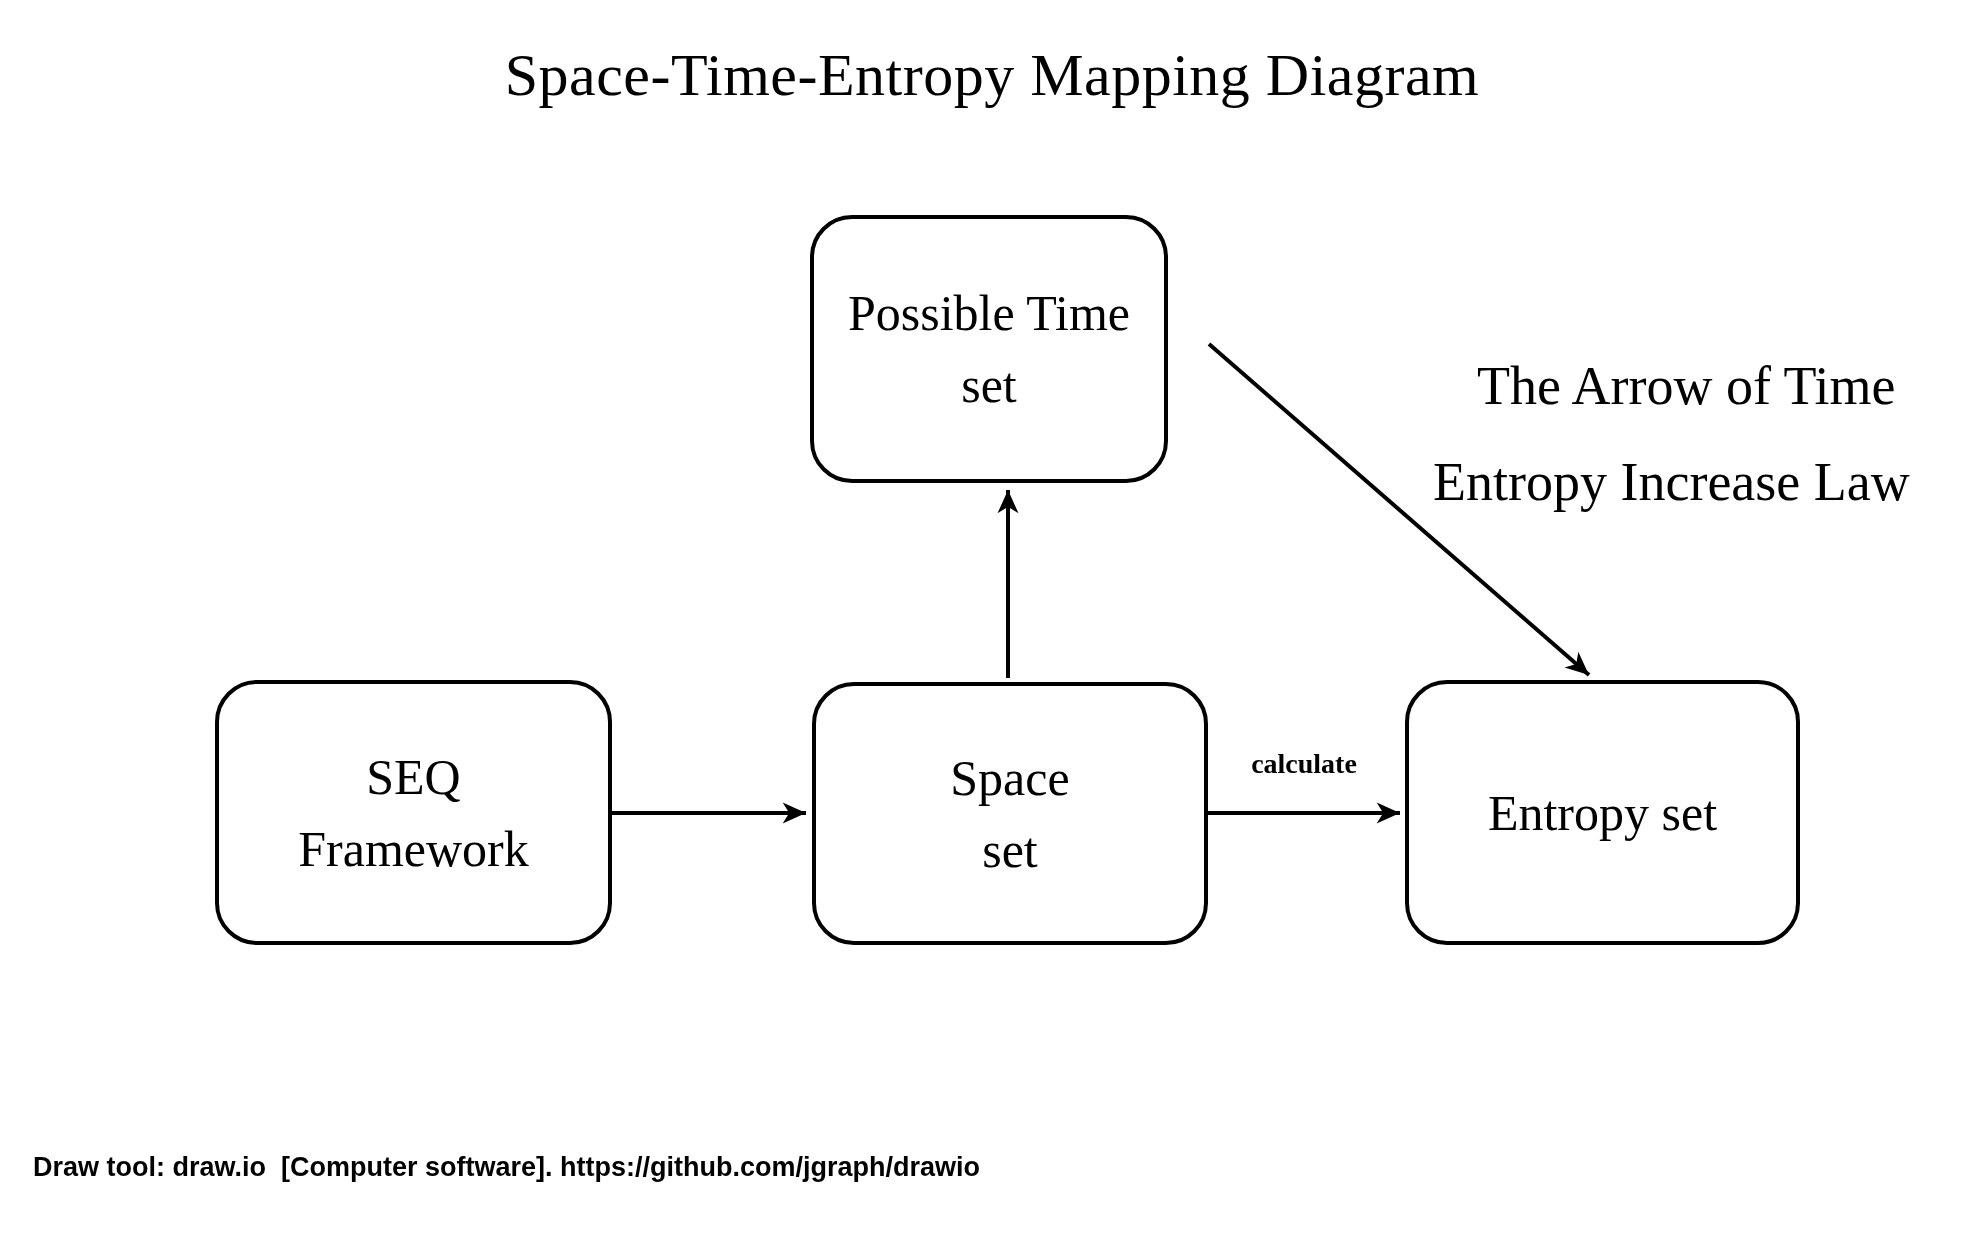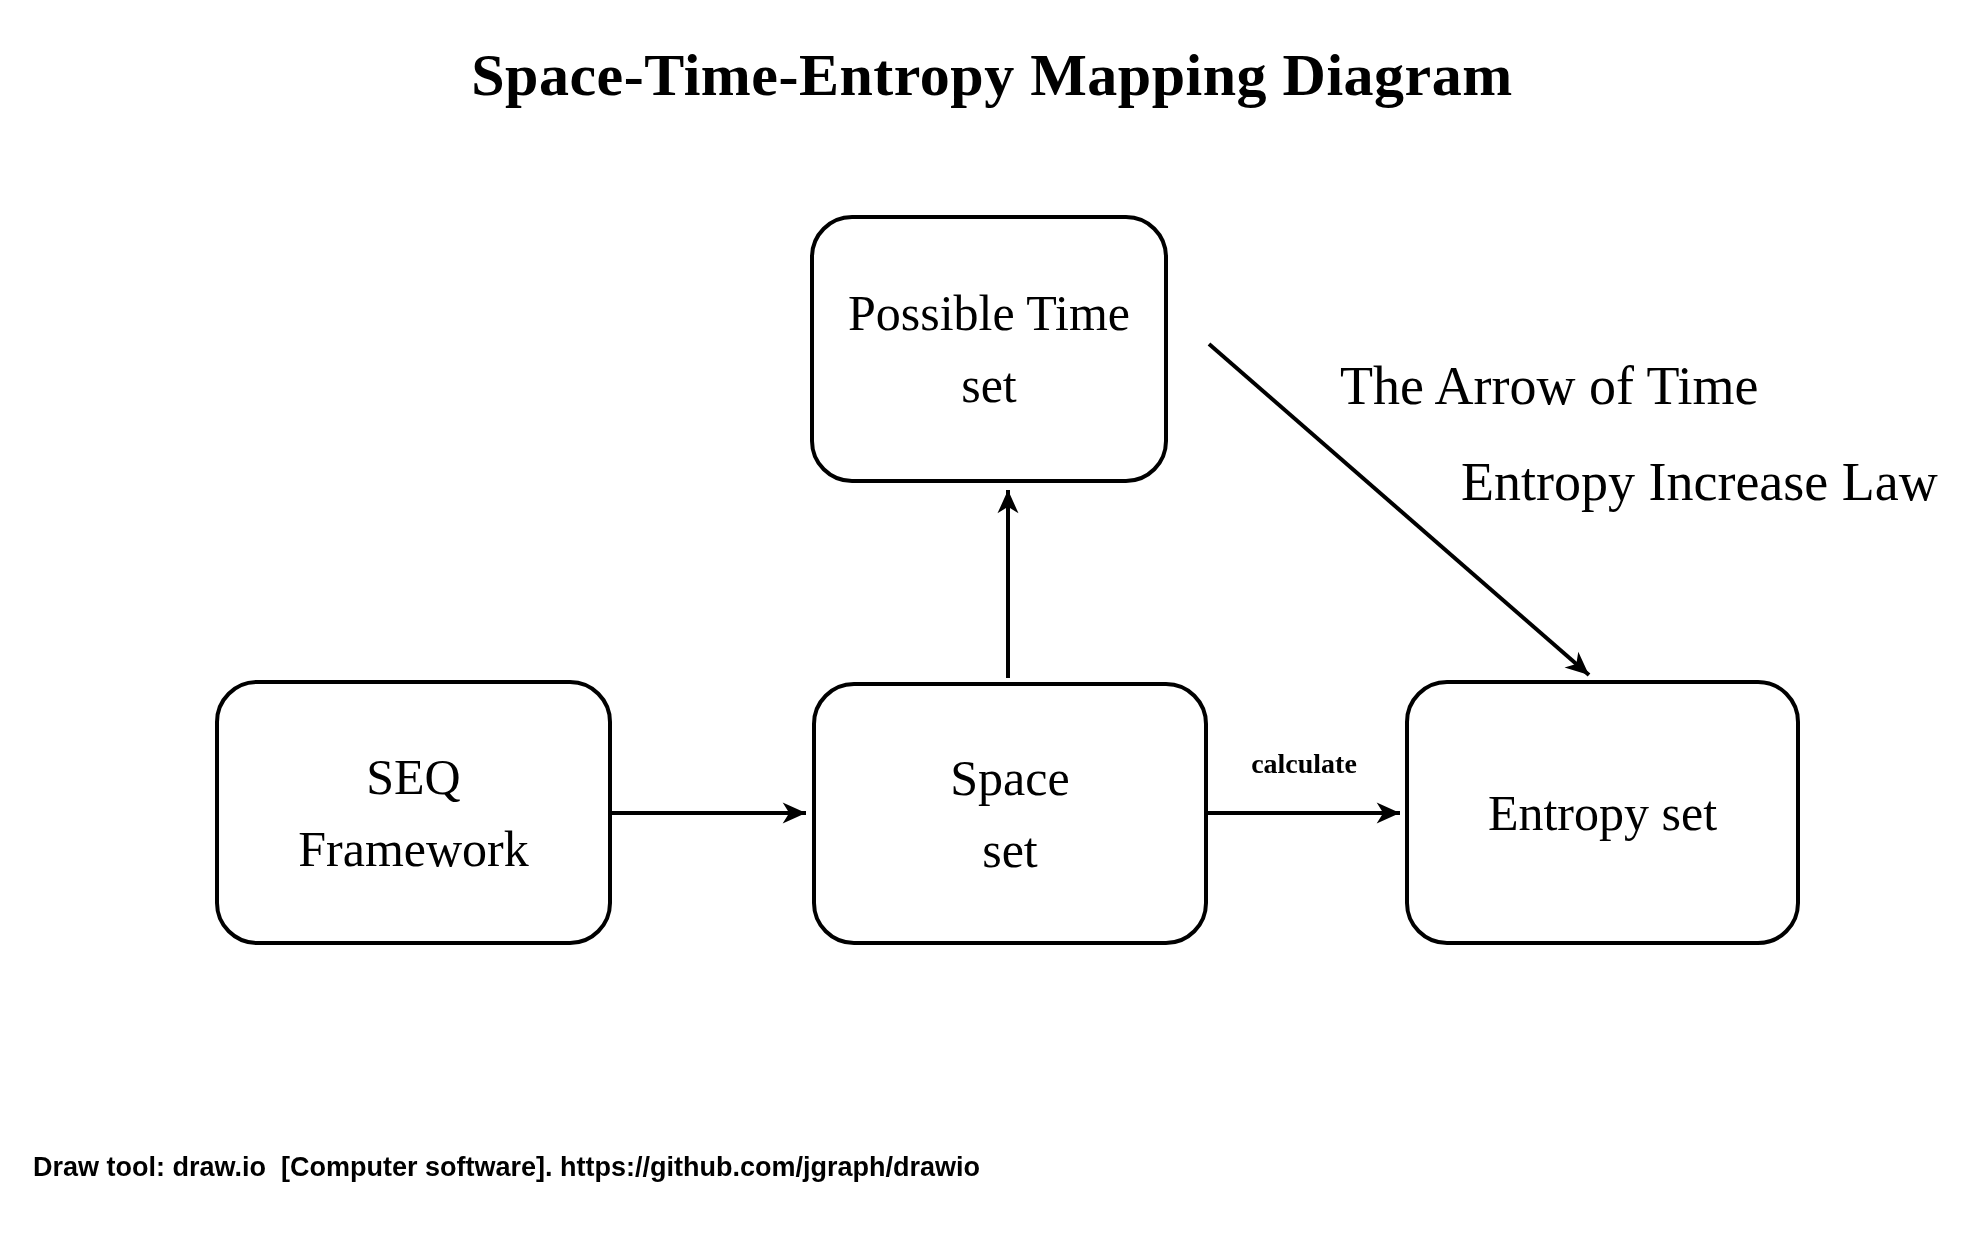--- a/index.html
+++ b/index.html
@@ -17,21 +17,21 @@
     left: 0; top: 0;
     width: 1984px; height: 1233px;
     pointer-events: none;
   }
   .diagram-title {
     position: absolute;
     left: 0; top: 40px;
     width: 100%;
     text-align: center;
     font-family: "Liberation Serif", serif;
-    font-weight: bold;
+    font-weight: normal;
     font-size: 60px;
     line-height: 70px;
     letter-spacing: 0.5px;
   }
   .node {
     position: absolute;
     box-sizing: border-box;
     background: #ffffff;
     border: 4px solid #000000;
     border-radius: 42px;
@@ -52,32 +52,31 @@
     position: absolute;
     left: 1208px; top: 748px;
     width: 192px;
     text-align: center;
     font-weight: bold;
     font-size: 28px;
     line-height: 32px;
   }
   .annotation-line-1 {
     position: absolute;
-    left: 1340px; top: 356px;
+    left: 1477px; top: 356px;
     font-size: 54px;
     line-height: 60px;
     white-space: nowrap;
   }
   .annotation-line-2 {
     position: absolute;
     left: 1433px; top: 452px;
     font-size: 54px;
     line-height: 60px;
     white-space: nowrap;
-    margin-left: 28px;
   }
   .footer-citation {
     position: absolute;
     left: 33px; top: 1150px;
     font-family: "Liberation Sans", sans-serif;
     font-weight: bold;
     font-size: 27px;
     line-height: 34px;
     white-space: pre;
   }

